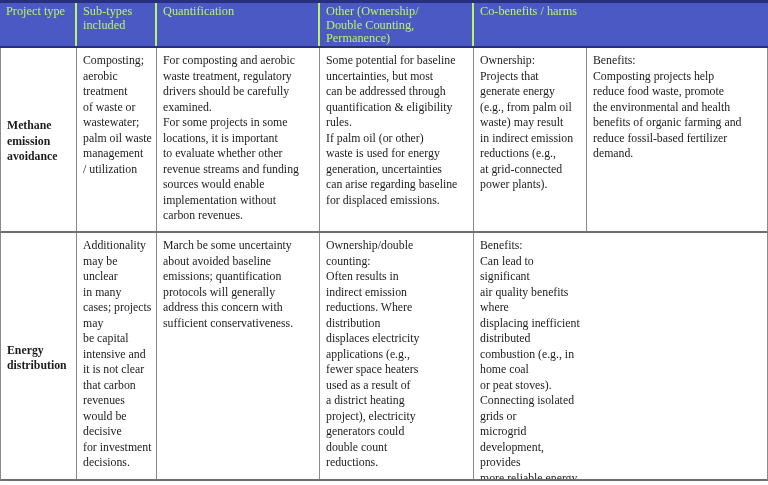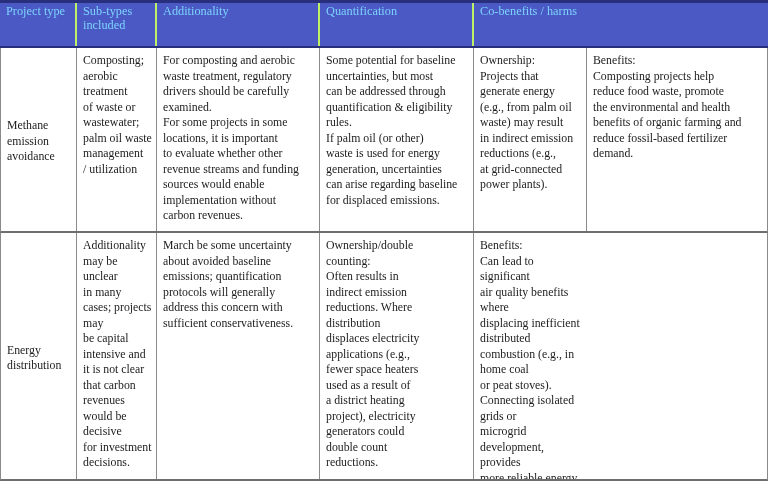--- a/index.html
+++ b/index.html
@@ -17,21 +17,21 @@
   }
   
   .thead {
     display: grid;
     grid-template-columns: 75px 80px 163px 154px 113px 183px;
     height: 48px;
     box-sizing: border-box;
     background: #4a59c4;
     border-top: 3px solid #28307e;
     border-bottom: 2px solid #28307e;
-    color: #7dd3fc;
+    color: #bef264;
   }
   .th {
     box-sizing: border-box;
     padding: 2px 4px 0 6px;
     font-size: 12.3px;
     line-height: 13.5px;
     white-space: pre-line;
     border-left: 2px solid #bef264;
     overflow: hidden;
   }
@@ -55,33 +55,36 @@
     line-height: 15.5px;
     white-space: pre-line;
     border-left: 1px solid #8a8a8a;
     overflow: hidden;
   }
   .td.first {
     border-left: none;
     display: flex;
     align-items: center;
     padding-top: 4px;
+    font-weight: bold;
   }
 </style>
 </head>
 <body>
 
 <div class="doc-table">
 
   <div class="thead">
     <div class="th">Project type</div>
     <div class="th">Sub-types
 included</div>
-    <div class="th">Additionality</div>
     <div class="th">Quantification</div>
+    <div class="th">Other (Ownership/
+Double Counting,
+Permanence)</div>
     <div class="th">Co-benefits / harms</div>
   </div>
 
   <div class="trow row-1">
     <div class="td first">Methane
 emission
 avoidance</div>
     <div class="td">Composting;
 aerobic
 treatment

